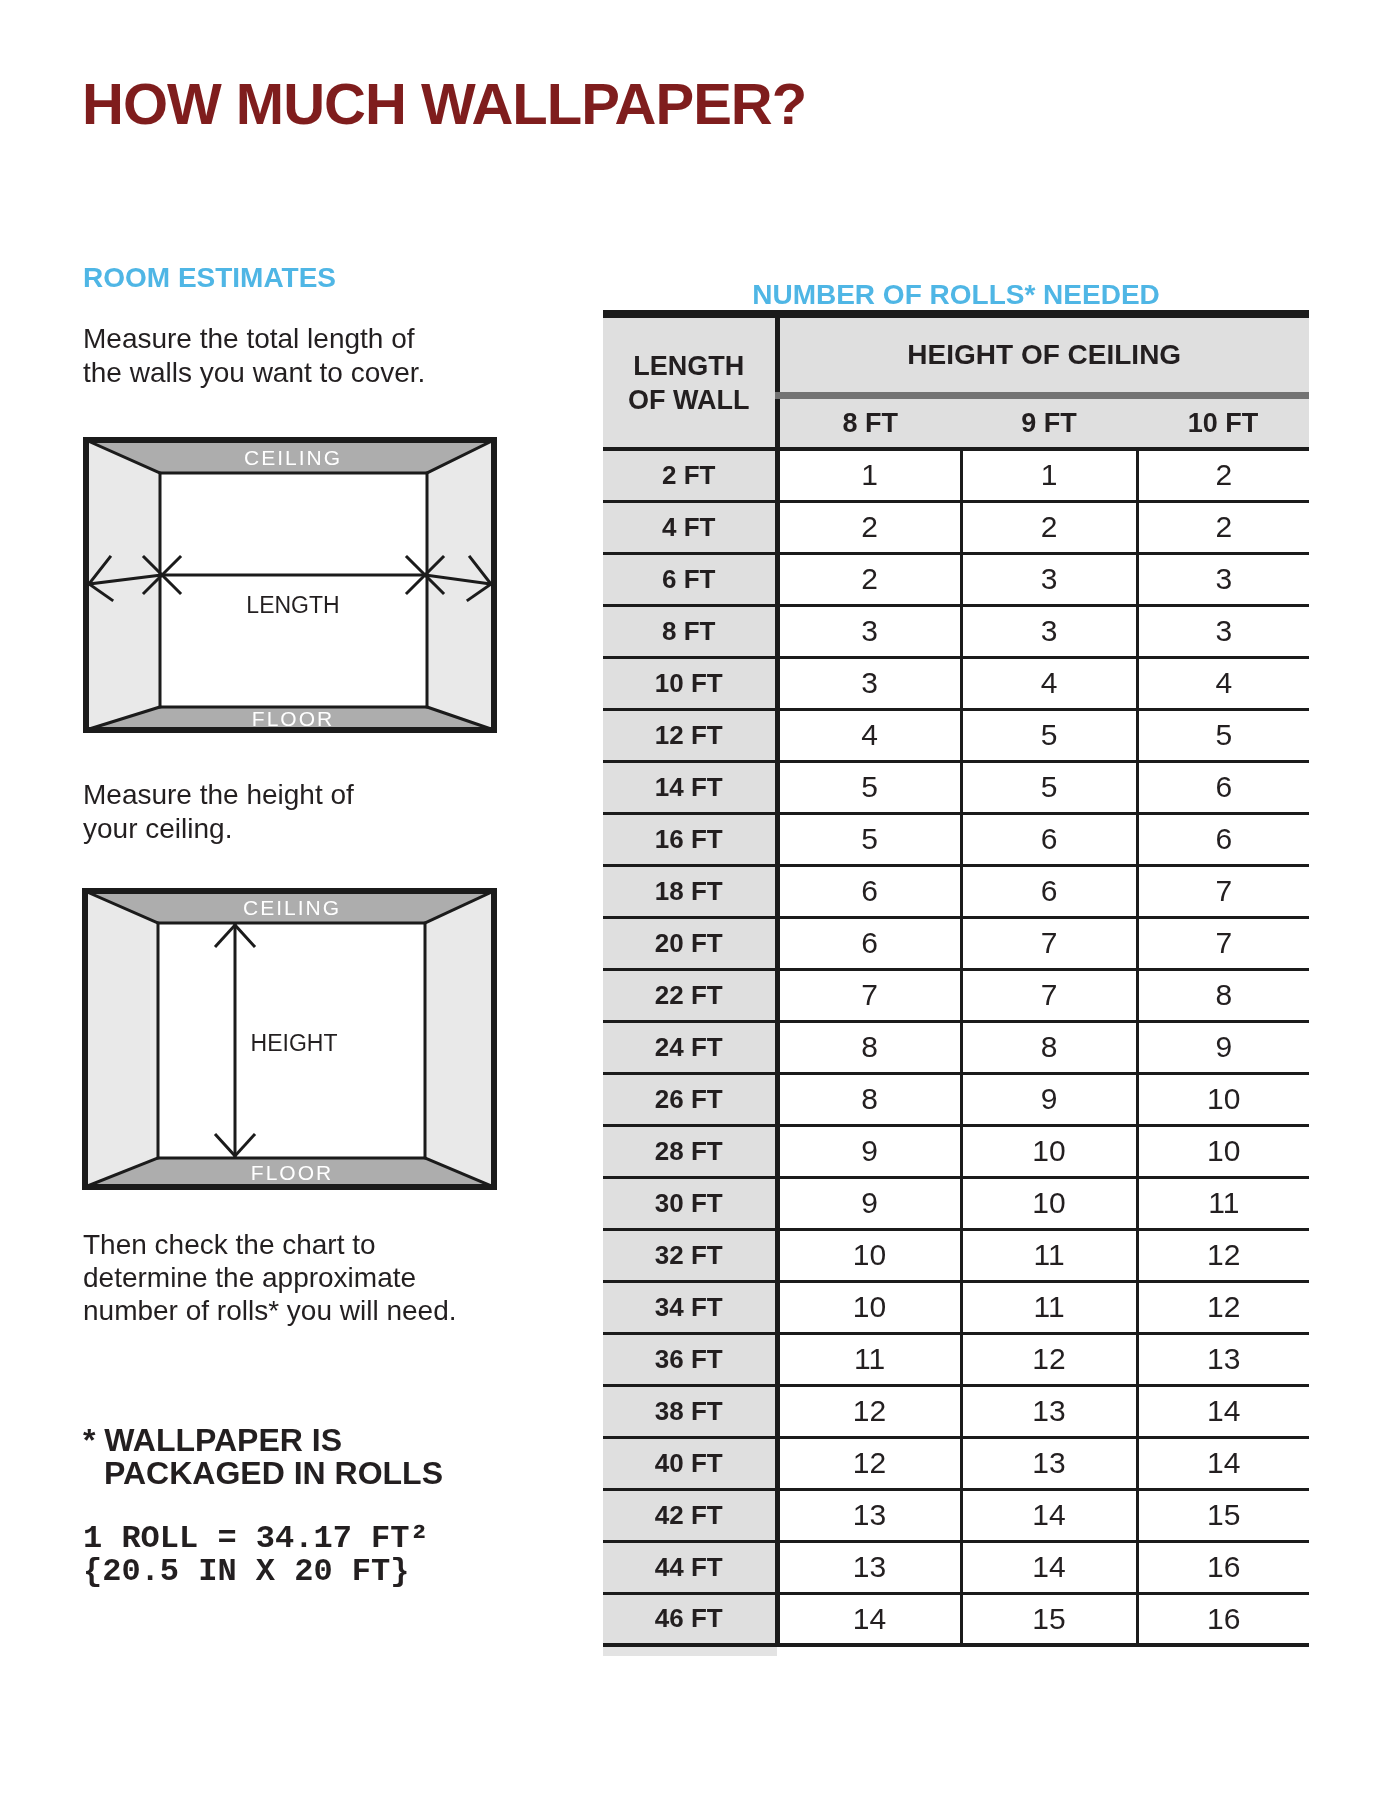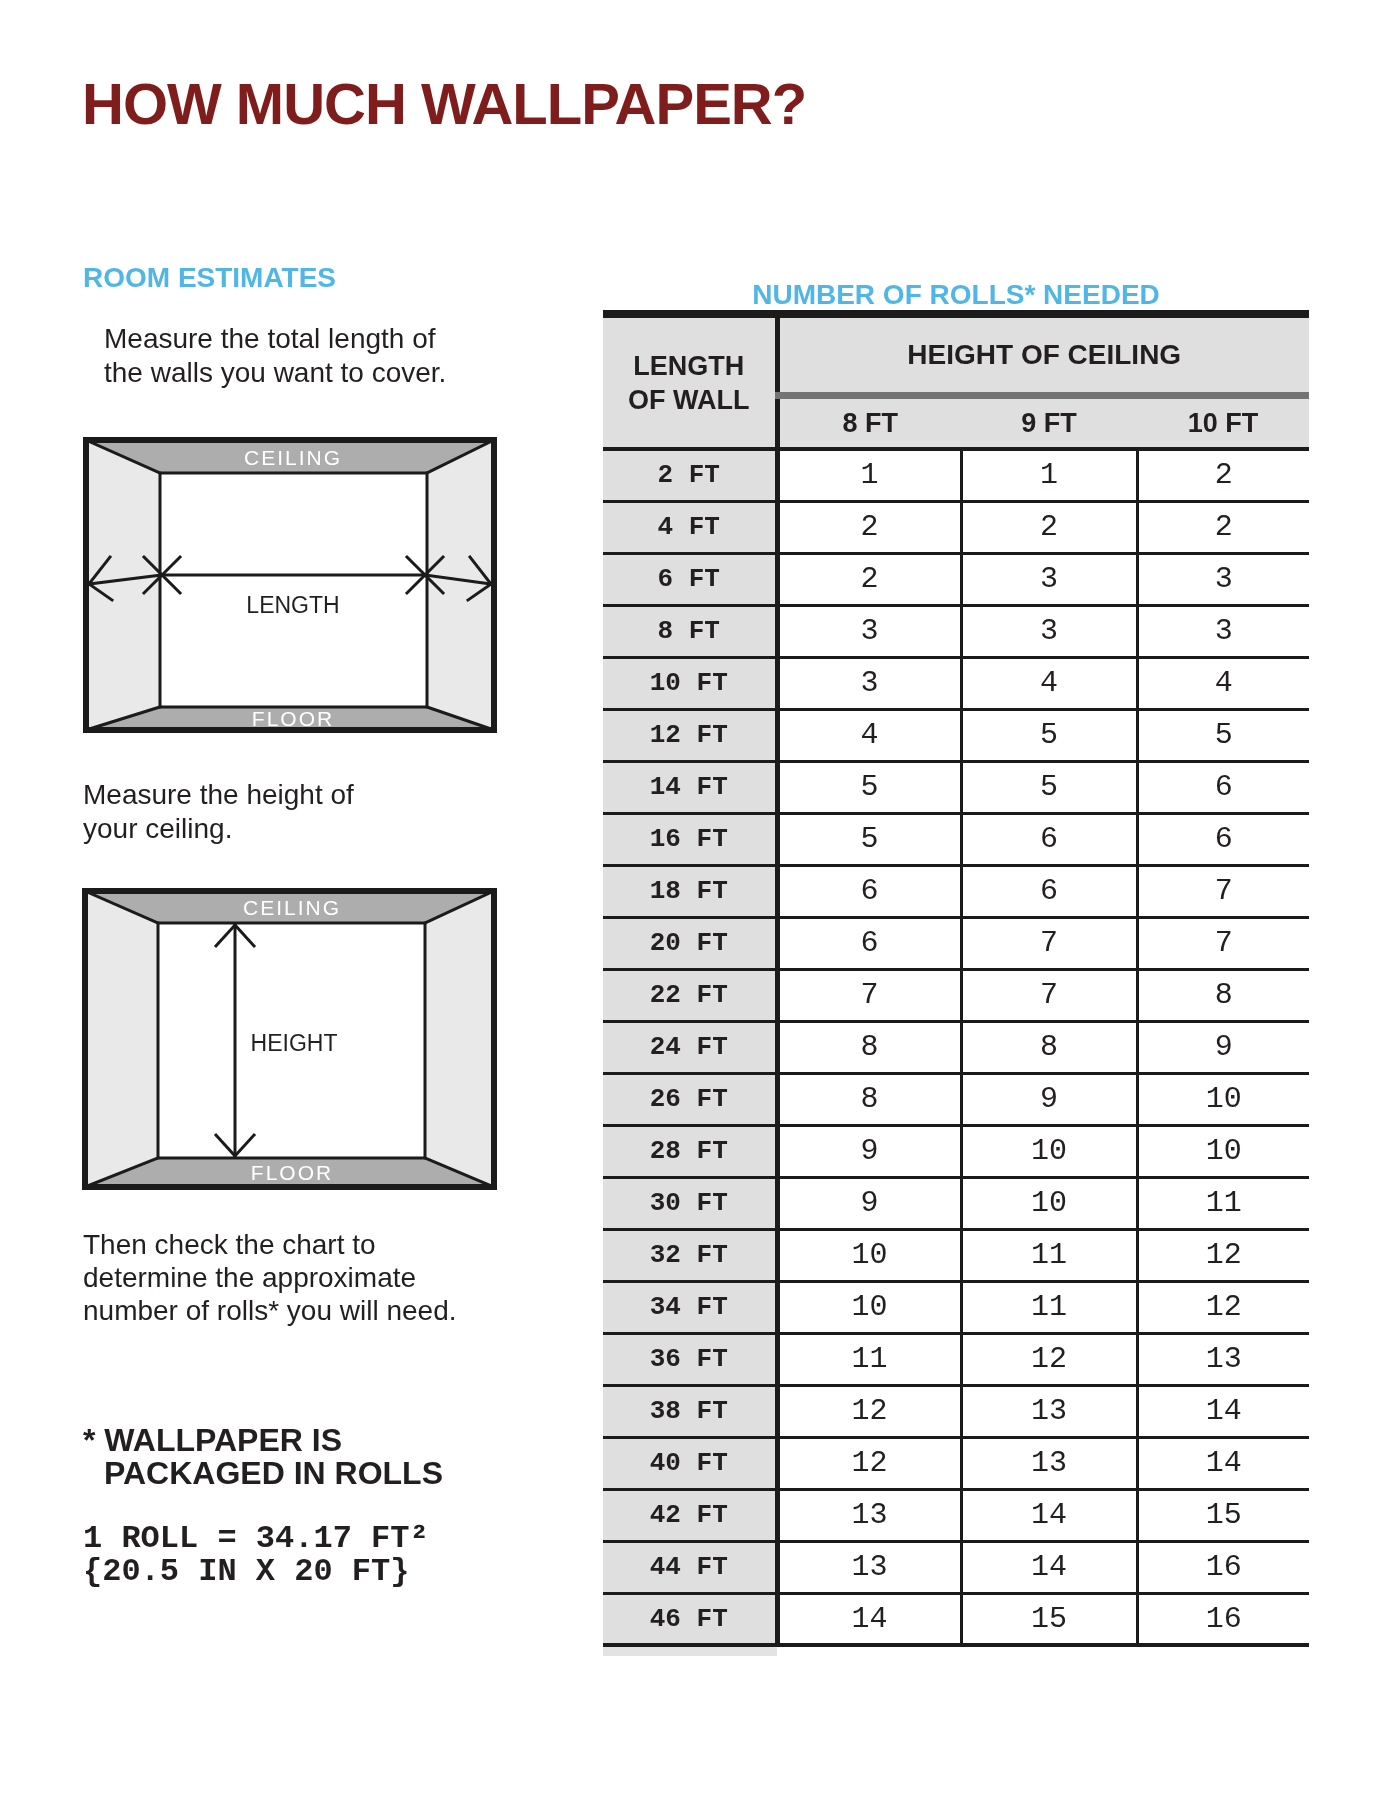--- a/index.html
+++ b/index.html
@@ -43,21 +43,21 @@
   th.hoc{
     background:#DFDFDF;height:74px;
     border-bottom:7px solid #737373;
     font-size:28px;font-weight:bold;
   }
   tr.subhead th{
     background:#DFDFDF;height:48px;
     border-bottom:4px solid #1b1b1b;
     font-size:27px;font-weight:bold;
   }
-  tbody.data tr{height:52px;font-family:Liberation Mono, monospace;}
+  tbody.data tr{height:52px;}
   tbody.data th{
     background:#DFDFDF;
     border-right:5px solid #1b1b1b;
     border-bottom:3px solid #1b1b1b;
     font-size:26px;font-weight:bold;
   }
   tbody.data td{
     background:#ffffff;
     border-bottom:3px solid #1b1b1b;
     font-size:30px;font-weight:normal;
@@ -74,21 +74,21 @@
 </style>
 </head>
 <body>
 
 <div class="page">
 
   <div class="abs page-title">HOW MUCH WALLPAPER?</div>
 
   <div class="abs section-heading" style="left:83px;top:262px;">ROOM ESTIMATES</div>
 
-  <div class="abs body-text" style="left:83px;top:322px;margin-left:21px;">
+  <div class="abs body-text" style="left:83px;top:322px;">
     <div>Measure the total length of</div>
     <div>the walls you want to cover.</div>
   </div>
 
   <svg class="abs" style="left:83px;top:437px;" width="414" height="296" viewBox="0 0 414 296">
     <polygon points="3,3 411,3 344,36 77,36" fill="#ADADAD"></polygon>
     <polygon points="3,293 411,293 344,270 77,270" fill="#ADADAD"></polygon>
     <polygon points="3,3 77,36 77,270 3,293" fill="#E9E9E9"></polygon>
     <polygon points="411,3 344,36 344,270 411,293" fill="#E9E9E9"></polygon>
     <rect x="77" y="36" width="267" height="234" fill="#ffffff" class="ln"></rect>

